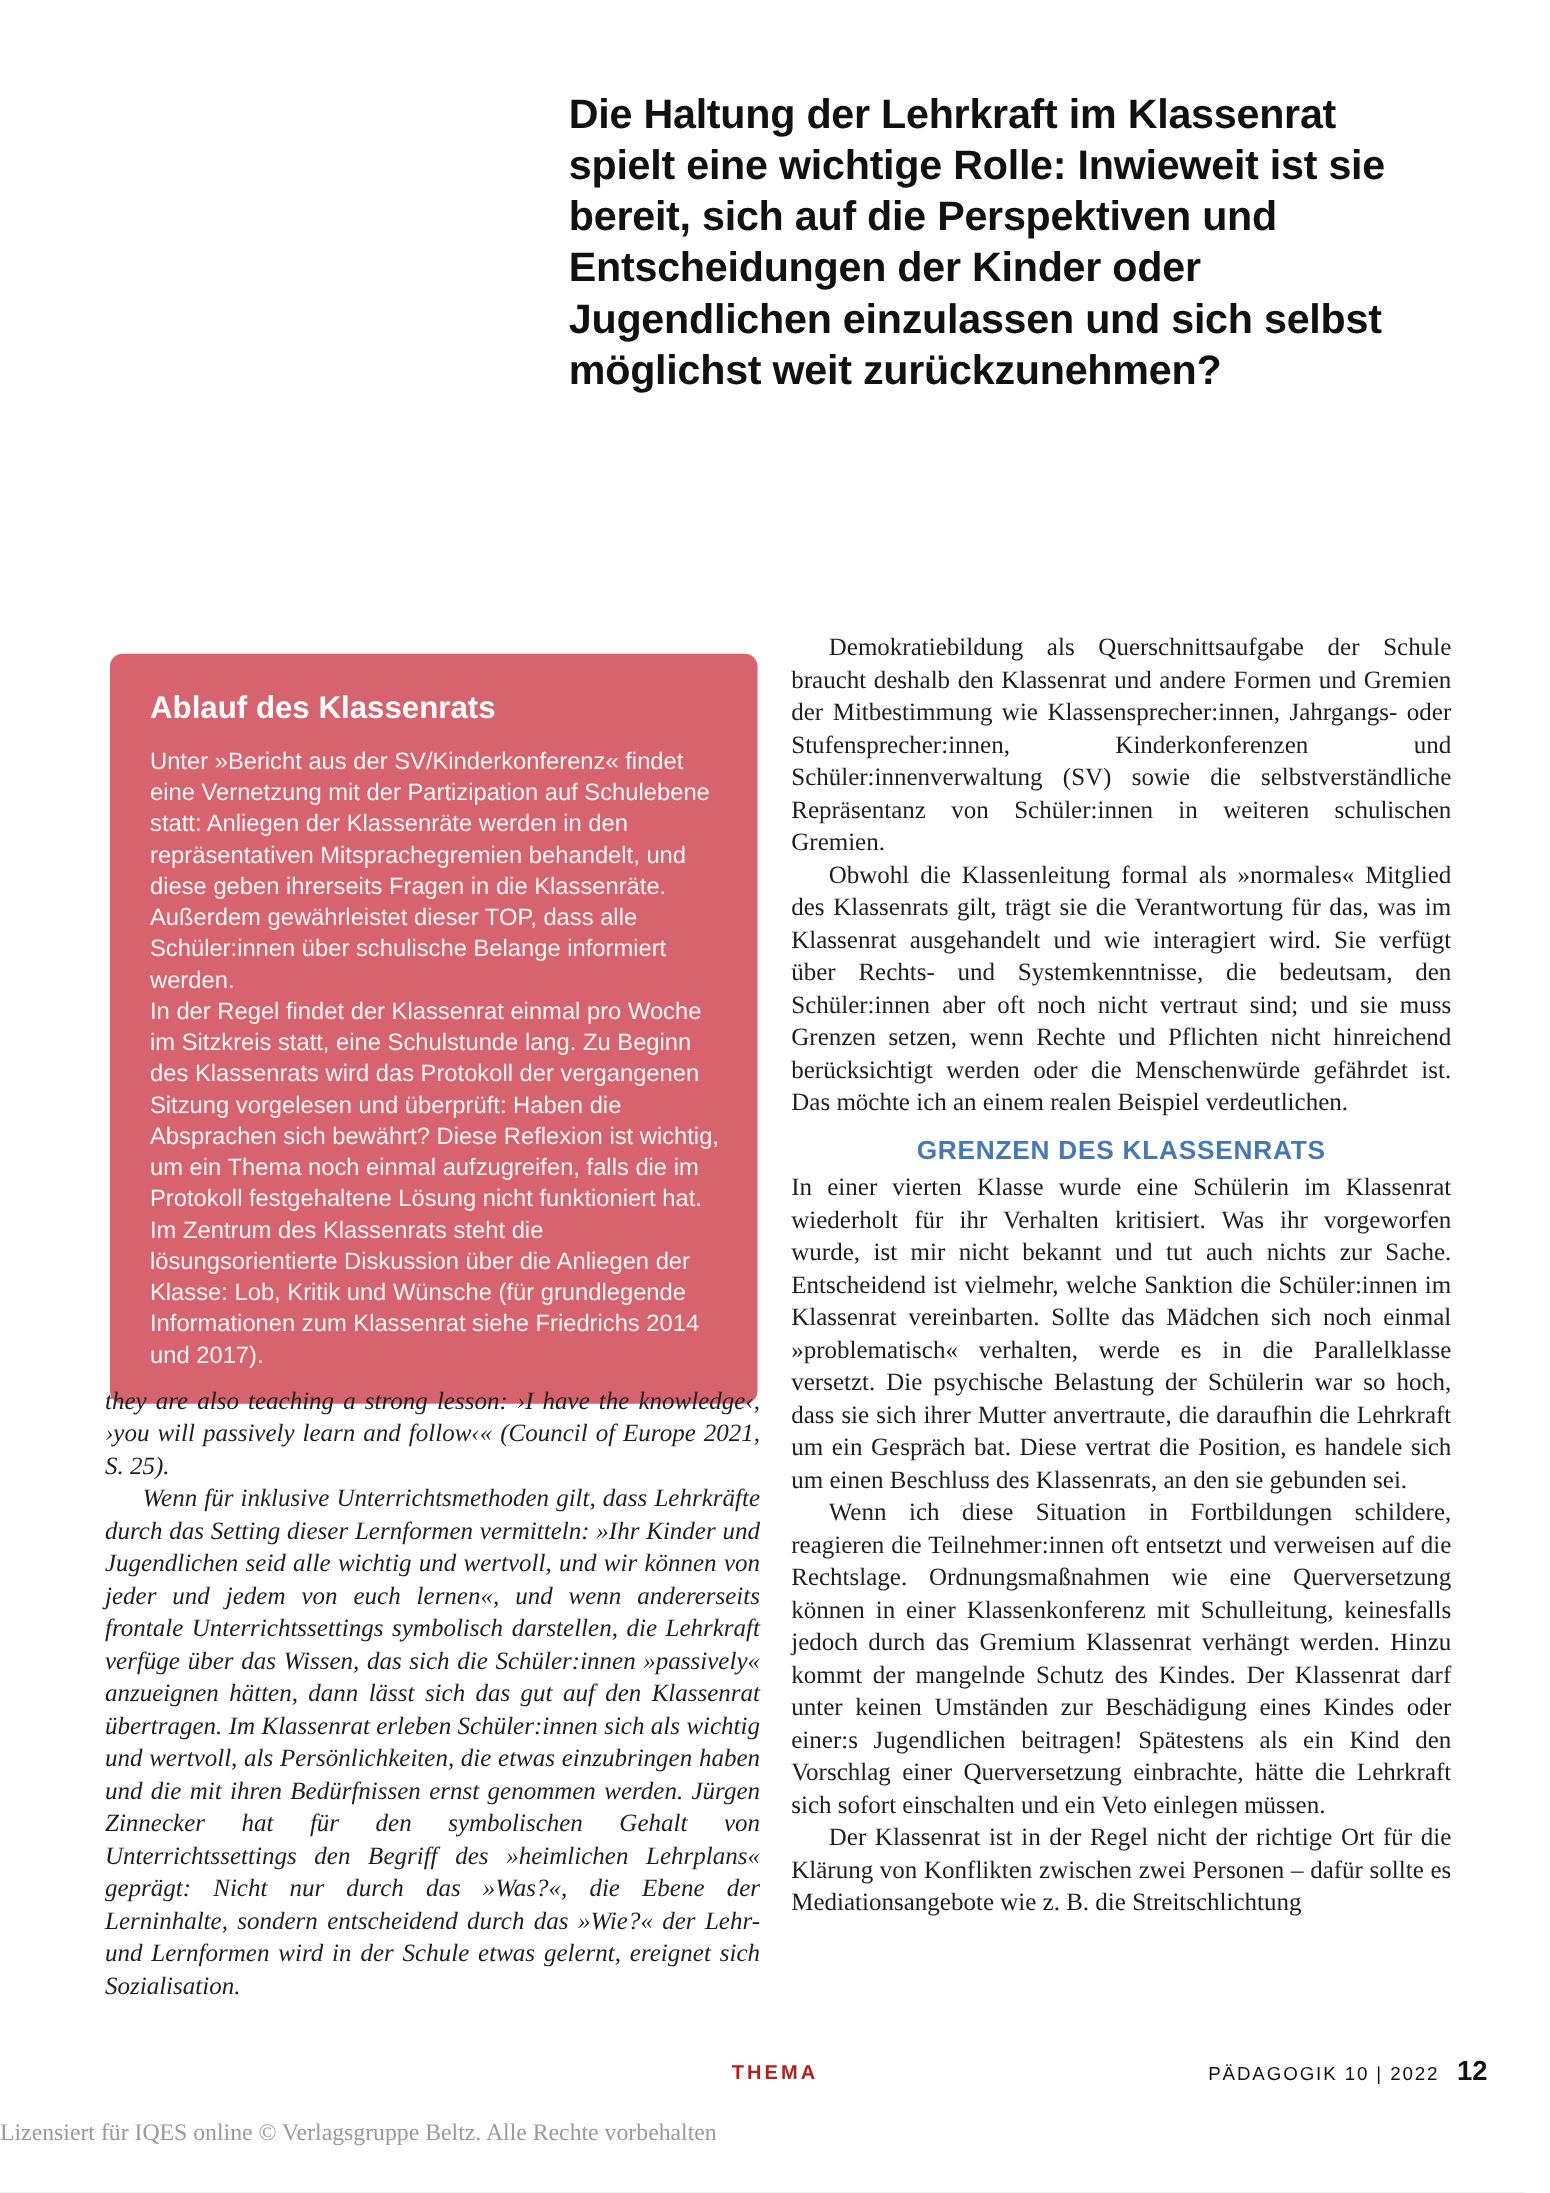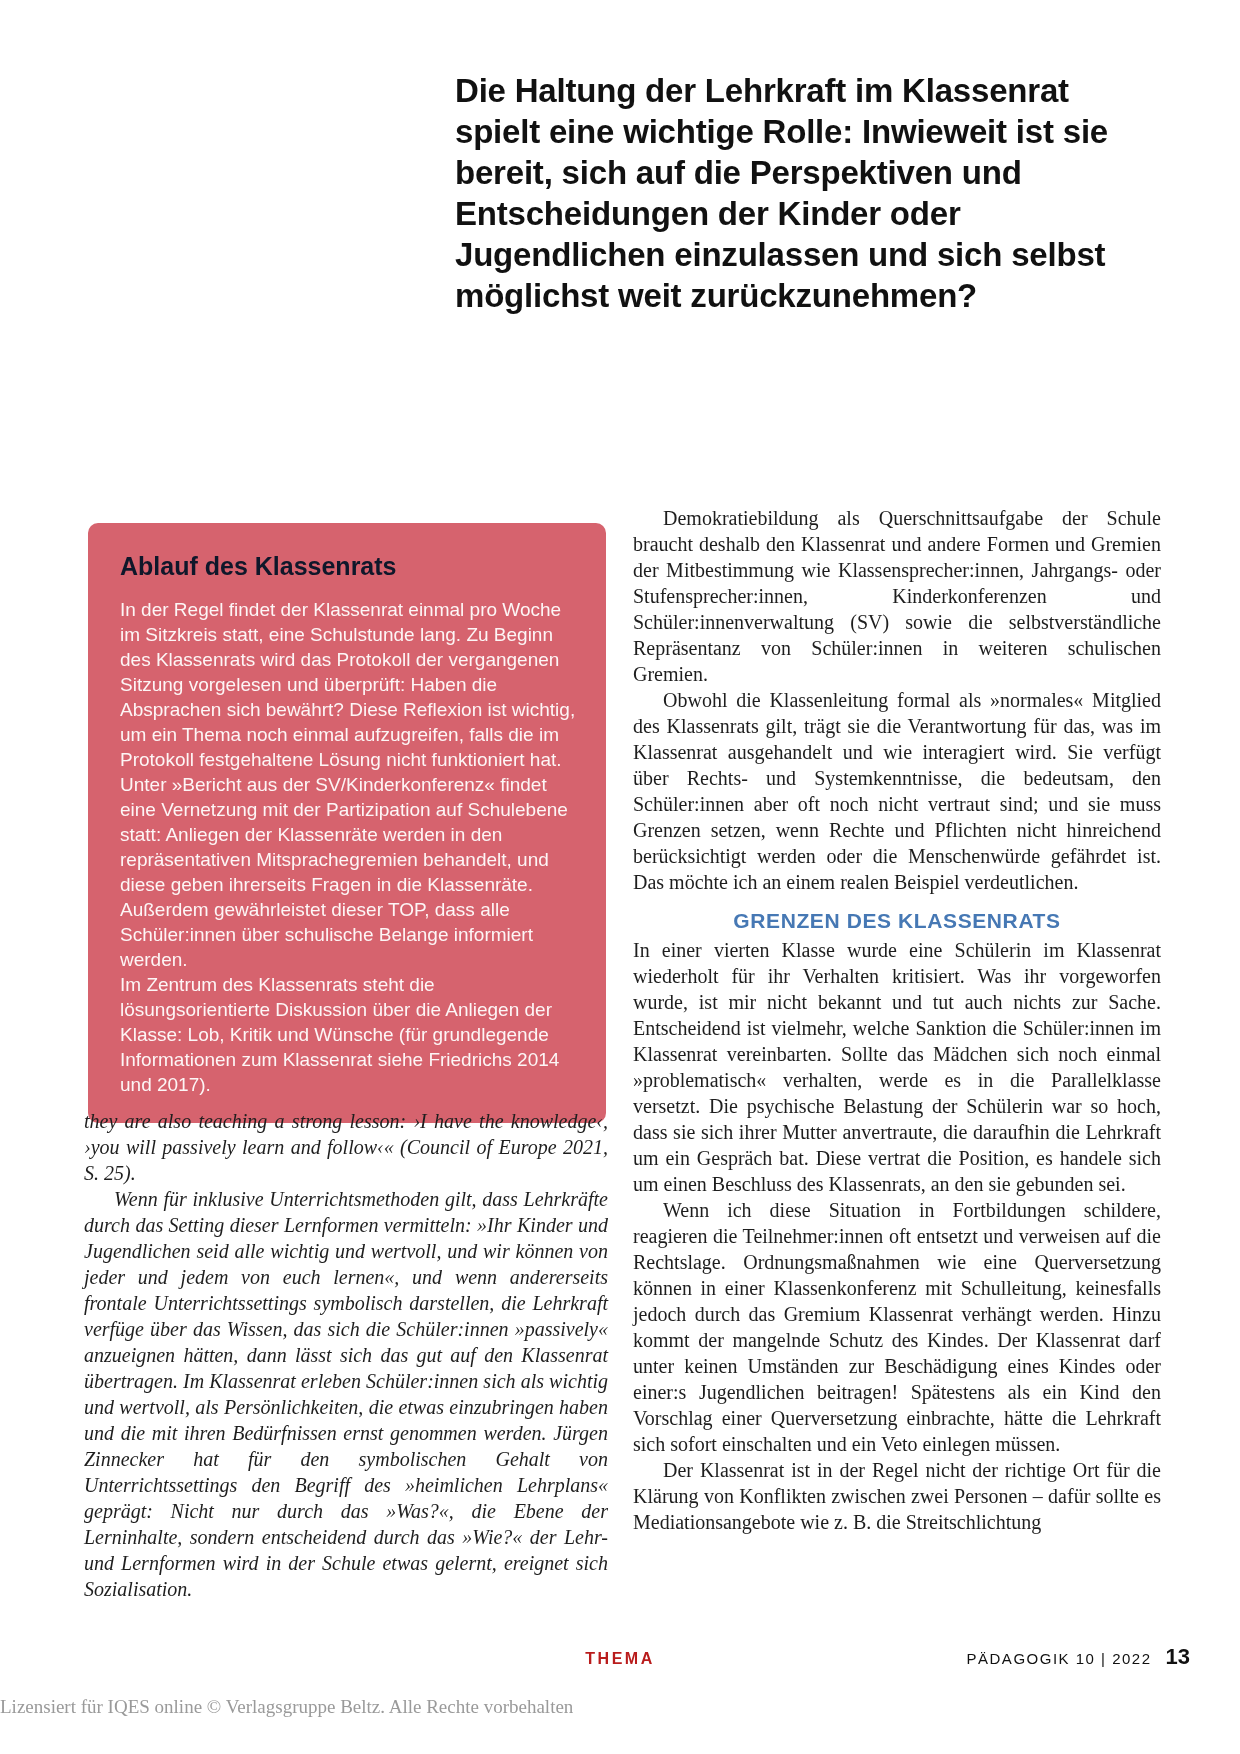--- a/index.html
+++ b/index.html
@@ -32,21 +32,21 @@
     position:absolute;
     left:88px;top:523px;width:518px;
     background:var(--box_bg);
     border-radius:10px;
     padding:28px 30px 26px 32px;
     color:var(--box_text);
     font-family:"Liberation Sans", sans-serif;
   }
   .info-box h2{
     font-size:25px;line-height:30px;font-weight:700;
-    margin-bottom:16px;color:#0f172a;
+    margin-bottom:16px;color:#ffffff;
   }
   .info-box p{
     font-size:19px;line-height:25px;font-weight:400;
     text-align:left;
   }
   .col{
     text-align:justify;
     font-size:20px;line-height:26px;
   }
   .col p.indent{text-indent:30px;}
@@ -99,22 +99,22 @@
 </style>
 </head>
 <body>
 
 <main class="page">
 
   <h1 class="article-title">Die Haltung der Lehrkraft im Klassenrat spielt eine wichtige Rolle: Inwieweit ist sie bereit, sich auf die Perspektiven und Entscheidungen der Kinder oder Jugendlichen einzulassen und sich selbst möglichst weit zurückzunehmen?</h1>
 
   <aside class="info-box">
     <h2>Ablauf des Klassenrats</h2>
+    <p>Unter »Bericht aus der SV/Kinderkonferenz« findet eine Vernetzung mit der Partizipation auf Schulebene statt: Anliegen der Klassenräte werden in den repräsentativen Mitsprachegremien behandelt, und diese geben ihrerseits Fragen in die Klassenräte. Außerdem gewährleistet dieser TOP, dass alle Schüler:innen über schulische Belange informiert werden.</p>
     <p>In der Regel findet der Klassenrat einmal pro Woche im Sitzkreis statt, eine Schulstunde lang. Zu Beginn des Klassenrats wird das Protokoll der vergangenen Sitzung vorgelesen und überprüft: Haben die Absprachen sich bewährt? Diese Reflexion ist wichtig, um ein Thema noch einmal aufzugreifen, falls die im Protokoll festgehaltene Lösung nicht funktioniert hat.</p>
-    <p>Unter »Bericht aus der SV/Kinderkonferenz« findet eine Vernetzung mit der Partizipation auf Schulebene statt: Anliegen der Klassenräte werden in den repräsentativen Mitsprachegremien behandelt, und diese geben ihrerseits Fragen in die Klassenräte. Außerdem gewährleistet dieser TOP, dass alle Schüler:innen über schulische Belange informiert werden.</p>
     <p>Im Zentrum des Klassenrats steht die lösungsorientierte Diskussion über die Anliegen der Klasse: Lob, Kritik und Wünsche (für grundlegende Informationen zum Klassenrat siehe Friedrichs 2014 und 2017).</p>
   </aside>
 
   <section class="col left-col">
     <p>they are also teaching a strong lesson: ›I have the knowledge‹, ›you will passively learn and follow‹« (Council of Europe 2021, S. 25).</p>
     <p class="indent">Wenn für inklusive Unterrichtsmethoden gilt, dass Lehrkräfte durch das Setting dieser Lernformen vermitteln: »Ihr Kinder und Jugendlichen seid alle wichtig und wertvoll, und wir können von jeder und jedem von euch lernen«, und wenn andererseits frontale Unterrichtssettings symbolisch darstellen, die Lehrkraft verfüge über das Wissen, das sich die Schüler:innen »passively« anzueignen hätten, dann lässt sich das gut auf den Klassenrat übertragen. Im Klassenrat erleben Schüler:innen sich als wichtig und wertvoll, als Persönlichkeiten, die etwas einzubringen haben und die mit ihren Bedürfnissen ernst genommen werden. Jürgen Zinnecker hat für den symbolischen Gehalt von Unterrichtssettings den Begriff des »heimlichen Lehrplans« geprägt: Nicht nur durch das »Was?«, die Ebene der Lerninhalte, sondern entscheidend durch das »Wie?« der Lehr- und Lernformen wird in der Schule etwas gelernt, ereignet sich Sozialisation.</p>
   </section>
 
   <section class="col right-col">
     <p class="indent">Demokratiebildung als Querschnittsaufgabe der Schule braucht deshalb den Klassenrat und andere Formen und Gremien der Mitbestimmung wie Klassensprecher:innen, Jahrgangs- oder Stufensprecher:innen, Kinderkonferenzen und Schüler:innenverwaltung (SV) sowie die selbstverständliche Repräsentanz von Schüler:innen in weiteren schulischen Gremien.</p>
@@ -122,18 +122,18 @@
     <h3 class="sub-heading">GRENZEN DES KLASSENRATS</h3>
     <p>In einer vierten Klasse wurde eine Schülerin im Klassenrat wiederholt für ihr Verhalten kritisiert. Was ihr vorgeworfen wurde, ist mir nicht bekannt und tut auch nichts zur Sache. Entscheidend ist vielmehr, welche Sanktion die Schüler:innen im Klassenrat vereinbarten. Sollte das Mädchen sich noch einmal »problematisch« verhalten, werde es in die Parallelklasse versetzt. Die psychische Belastung der Schülerin war so hoch, dass sie sich ihrer Mutter anvertraute, die daraufhin die Lehrkraft um ein Gespräch bat. Diese vertrat die Position, es handele sich um einen Beschluss des Klassenrats, an den sie gebunden sei.</p>
     <p class="indent">Wenn ich diese Situation in Fortbildungen schildere, reagieren die Teilnehmer:innen oft entsetzt und verweisen auf die Rechtslage. Ordnungsmaßnahmen wie eine Querversetzung können in einer Klassenkonferenz mit Schulleitung, keinesfalls jedoch durch das Gremium Klassenrat verhängt werden. Hinzu kommt der mangelnde Schutz des Kindes. Der Klassenrat darf unter keinen Umständen zur Beschädigung eines Kindes oder einer:s Jugendlichen beitragen! Spätestens als ein Kind den Vorschlag einer Querversetzung einbrachte, hätte die Lehrkraft sich sofort einschalten und ein Veto einlegen müssen.</p>
     <p class="indent">Der Klassenrat ist in der Regel nicht der richtige Ort für die Klärung von Konflikten zwischen zwei Personen – dafür sollte es Mediationsangebote wie z. B. die Streitschlichtung</p>
   </section>
 
   <div class="footer-section">THEMA</div>
 
   <div class="footer-journal">
     <span class="journal-name">PÄDAGOGIK 10 | 2022</span>
-    <span class="page-number">13</span>
+    <span class="page-number">12</span>
   </div>
 
   <div class="license">Lizensiert für IQES online © Verlagsgruppe Beltz. Alle Rechte vorbehalten</div>
 
 </main>
 
 </body></html>

